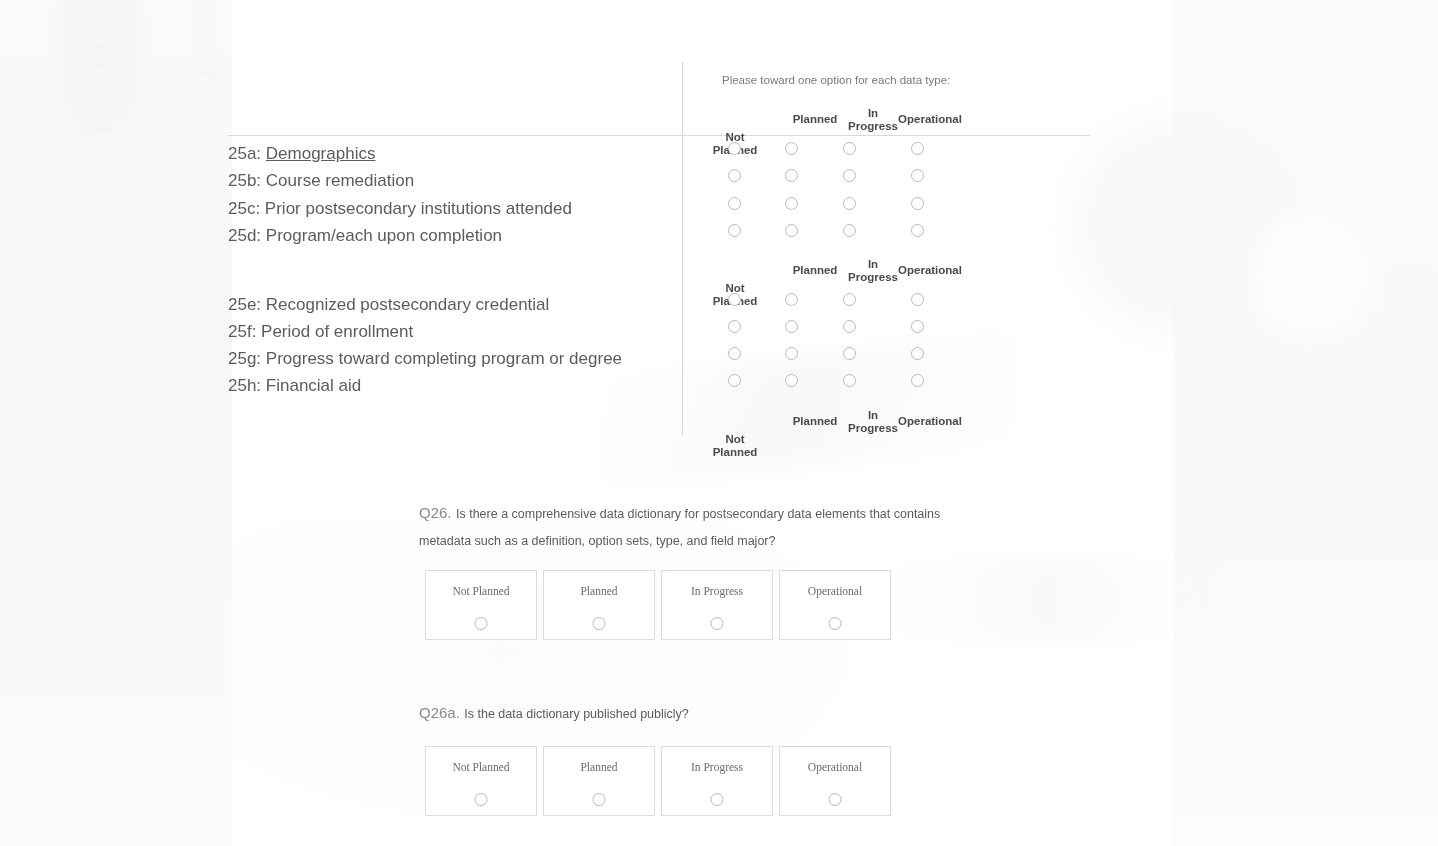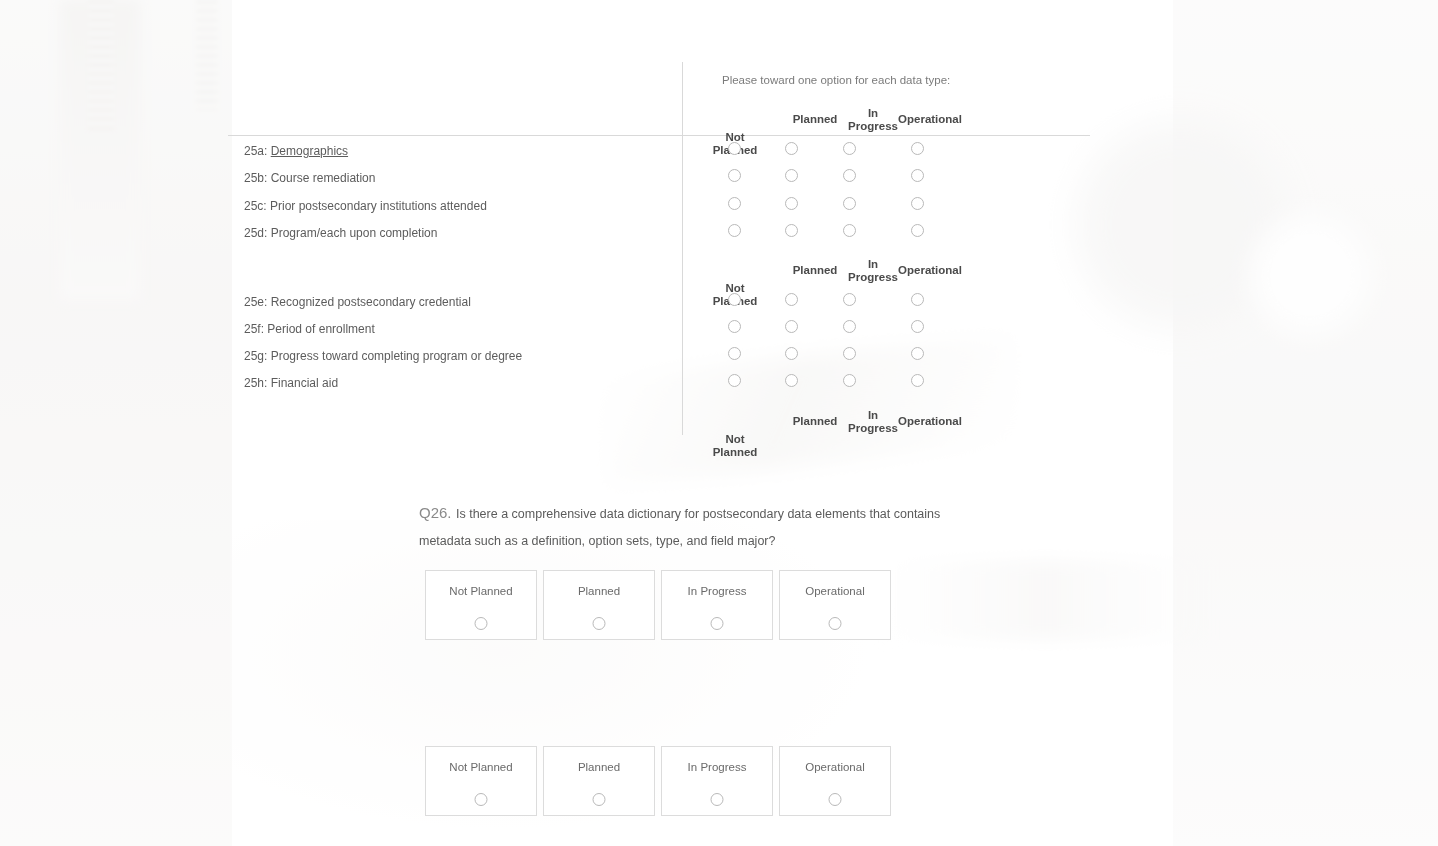--- a/index.html
+++ b/index.html
@@ -170,42 +170,42 @@
     text-align: center;
     line-height: 13px;
   }
   .colhead.c0 { left: 468px; width: 78px; margin-top: 24px; }
   .colhead.c1 { left: 548px; width: 78px; }
   .colhead.c2 { left: 606px; width: 78px; }
   .colhead.c3 { left: 652px; width: 100px; }
 
   .rowlabel {
     position: absolute;
-    left: 16px;
-    font-size: 12px;
+    left: 0px;
+    font-size: 17px;
     color: #5c5c5c;
     white-space: nowrap;
   }
   .rowlabel u { text-decoration: underline; }
 
   .radio {
     position: absolute;
     width: 13px;
     height: 13px;
     border: 1px solid #b9b9b9;
     border-radius: 50%;
     background: #ffffff;
     box-sizing: border-box;
   }
 
   
   .qblock-header { position: absolute; }
   .qblock-header .line2 { display: block; margin-top: 12px; }
 
-  .cards { position: absolute; display: flex; }
+  .cards { position: absolute; display: flex; font-family: Liberation Serif, serif; }
   .card {
     width: 112px;
     height: 70px;
     border: 1px solid #dcdcdc;
     background: #ffffff;
     margin-right: 6px;
     position: relative;
     box-sizing: border-box;
   }
   .card-label {
@@ -339,20 +339,24 @@
     <div class="card">
       <div class="card-label">In Progress</div>
       <div class="card-radio"></div>
     </div>
     <div class="card">
       <div class="card-label">Operational</div>
       <div class="card-radio"></div>
     </div>
   </div>
 
+  <div class="qblock-header" style="left:419px; top:704px; width:640px;">
+    <span class="qnum">Q26a.</span>
+    <span class="qtext">Is the data dictionary published publicly?</span>
+  </div>
 
   <div class="cards" style="left:425px; top:746px;">
     <div class="card">
       <div class="card-label">Not Planned</div>
       <div class="card-radio"></div>
     </div>
     <div class="card">
       <div class="card-label">Planned</div>
       <div class="card-radio"></div>
     </div>

